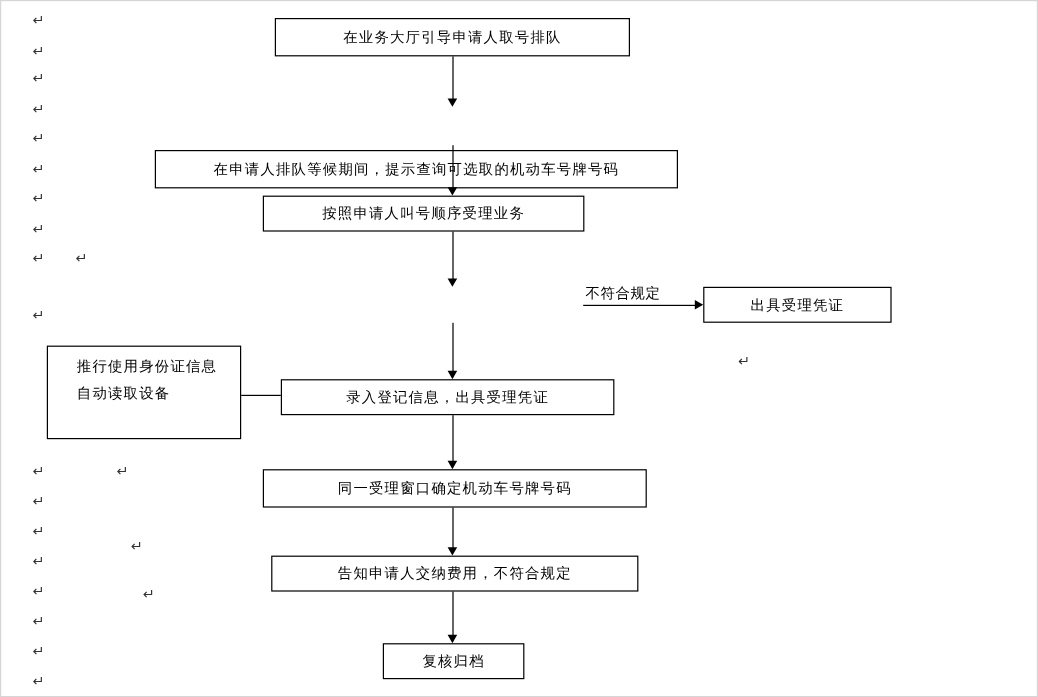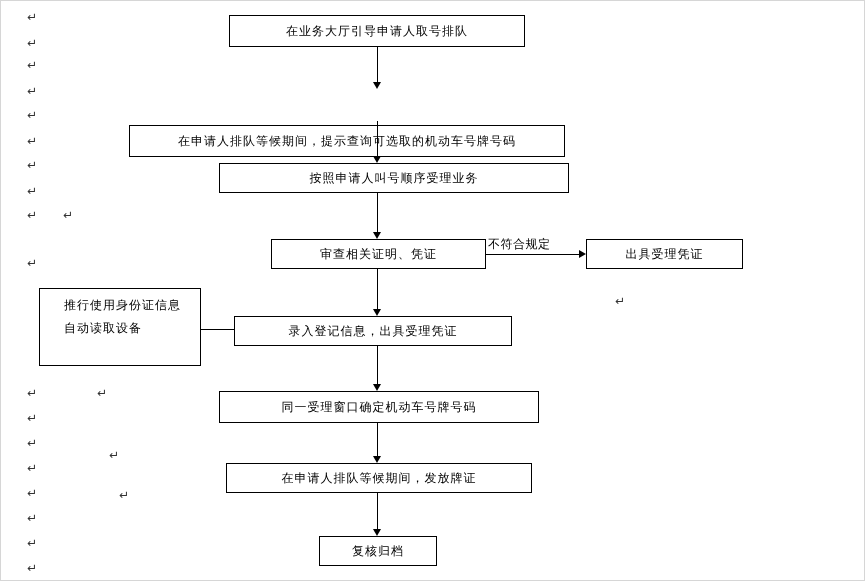--- a/index.html
+++ b/index.html
@@ -74,46 +74,43 @@
 <div class="page">
 
   <div class="node" style="left:228px; top:14px; width:296px; height:32px;">
     <span>在业务大厅引导申请人取号排队</span>
   </div>
 
   <div class="node" style="left:128px; top:88px; width:436px; height:32px;margin-top:36px;">
     <span>在申请人排队等候期间，提示查询可选取的机动车号牌号码</span>
   </div>
 
-  <div class="node" style="left:218px; top:162px; width:350px; height:30px;">
+  <div class="node" style="left:218px; top:162px; width:268px; height:30px;">
     <span>按照申请人叫号顺序受理业务</span>
   </div>
 
-  <div class="node" style="left:270px; top:238px; width:215px; height:30px;">
-    <span>审查相关证明、凭证</span>
-  </div>
 
   <div class="node" style="left:585px; top:238px; width:157px; height:30px;">
     <span>出具受理凭证</span>
   </div>
 
   <div class="node note" style="left:38px; top:287px; width:162px; height:78px;padding-left:24px;">
     <span class="note-text">推行使用身份证信息自动读取设备</span>
   </div>
 
   <div class="node" style="left:233px; top:315px; width:278px; height:30px;">
     <span>录入登记信息，出具受理凭证</span>
   </div>
 
   <div class="node" style="left:218px; top:390px; width:320px; height:32px;">
     <span>同一受理窗口确定机动车号牌号码</span>
   </div>
 
   <div class="node" style="left:225px; top:462px; width:306px; height:30px;">
-    <span>在申请人排队等候期间，发放牌证</span>
+    <span>告知申请人交纳费用，不符合规定</span>
   </div>
 
   <div class="node" style="left:318px; top:535px; width:118px; height:30px;">
     <span>复核归档</span>
   </div>
 
   <div class="arrow-v" style="left:372px; top:46px; height:42px;">
       <i class="shaft"></i>
       <i class="head"></i>
     </div>

